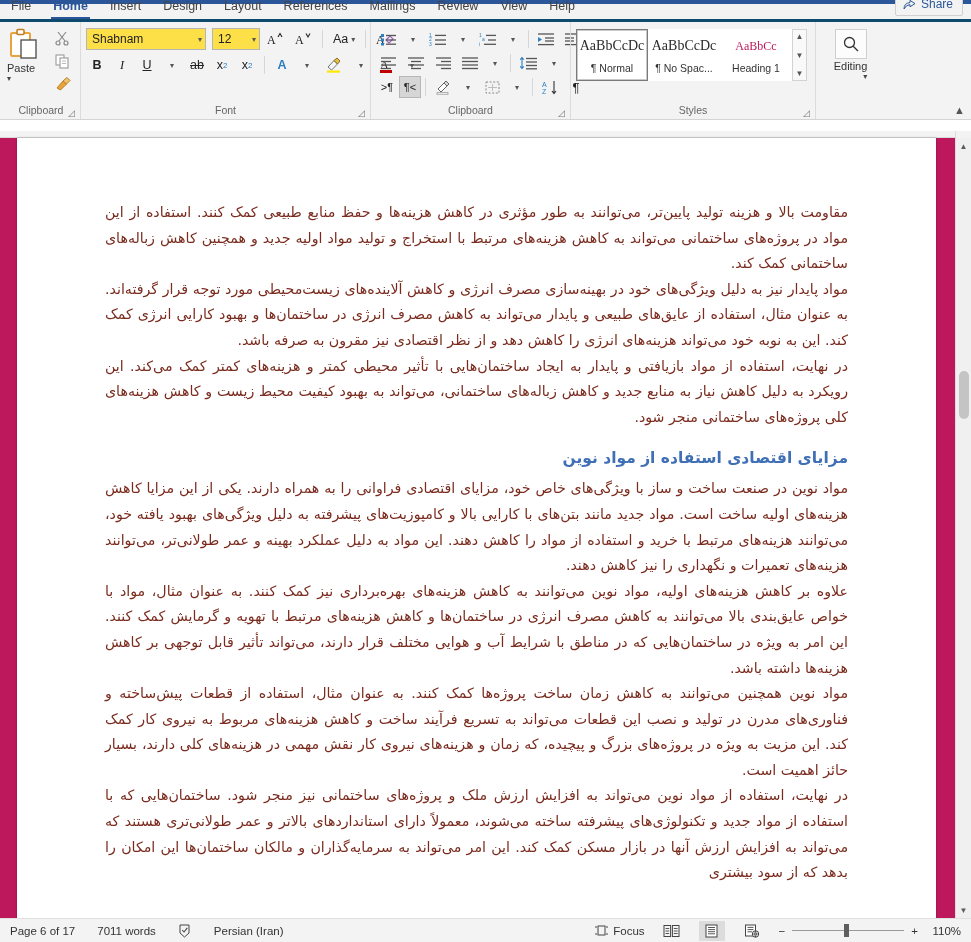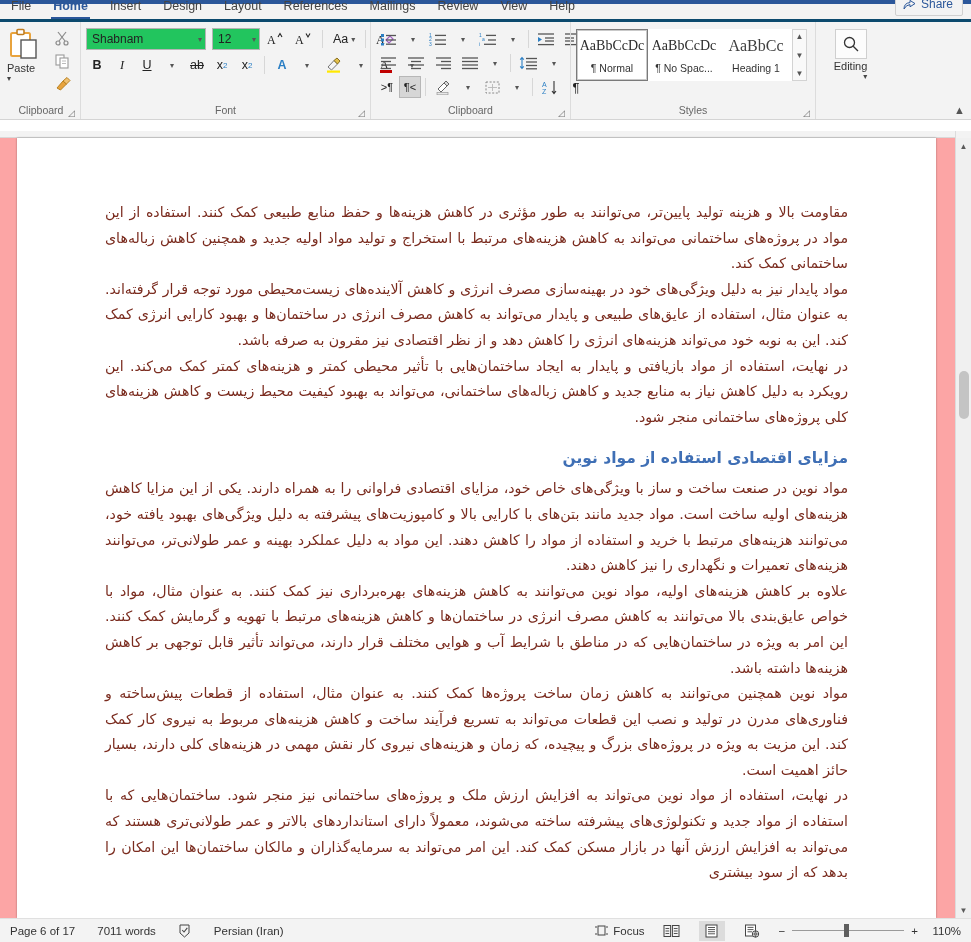--- a/index.html
+++ b/index.html
@@ -60,21 +60,21 @@
   .paste-lbl { font-size:11px; color:#333; margin-top:1px; }
   .caret-sm { font-size:8px; color:#444; line-height:7px; margin-top:1px; }
   .clip-side { display:flex; flex-direction:column; gap:3px; padding-top:3px; margin-left:1px;}
   .mini-ic { width:20px; height:20px; display:flex; align-items:center; justify-content:center; }
 
   
   .font-grp { width:290px; }
   .fg-row { display:flex; align-items:center; gap:3px; }
   .fg-row.r1 { margin-bottom:4px; padding-top:3px; }
   .fontbox, .sizebox {
-    border:1px solid #b5b5b5; background:#22c55e; height:22px; display:flex;
+    border:1px solid #b5b5b5; background:#fde047; height:22px; display:flex;
     align-items:center; font-size:12px; color:#222; padding:0 3px 0 5px;
   }
   .fontbox { width:120px; justify-content:space-between; }
   .sizebox { width:48px; justify-content:space-between; margin-left:3px;}
   .cv { font-size:8px; color:#555; }
   .ibtn {
     height:22px; min-width:22px; display:flex; align-items:center; justify-content:center;
     font-size:12.5px; color:#222; padding:0 3px; cursor:default; border:1px solid transparent;
   }
   .ibtn.on { background:#d6d6d6; border-color:#b7b7b7; }
@@ -88,41 +88,41 @@
   
   .styles-grp { width:245px; }
   .style-gallery { display:flex; align-items:stretch; padding-top:4px; }
   .style-card {
     width:72px; height:52px; border:1px solid transparent; background:#fff;
     display:flex; flex-direction:column; align-items:center; justify-content:center;
     cursor:default;
   }
   .style-card.sel { border:1px solid #7a7a7a; box-shadow:0 0 0 1px #c9c9c9 inset; }
   .sc-preview { font-size:14px; color:#2b2b2b; font-family:"Liberation Serif", serif; line-height:18px; white-space:nowrap; overflow:hidden; }
-  .sc-preview.h1 { color:#404040; font-size:16px; }
+  .sc-preview.h1 { color:#be185d; font-size:12px; }
   .sc-name { font-size:10.5px; color:#333; margin-top:7px; white-space:nowrap; }
   .gallery-scroll {
     width:15px; border:1px solid #d3d3d3; background:#f9f9f9;
     display:flex; flex-direction:column; justify-content:space-between;
     align-items:center; font-size:8px; color:#555; padding:2px 0;
   }
 
   
   .edit-grp { width:70px; align-items:center; }
   .edit-btn { display:flex; flex-direction:column; align-items:flex-end; padding-top:4px; }
   .edit-sq { width:32px; height:30px; border:1px solid #cfcfcf; background:#fcfcfc;
              display:flex; align-items:center; justify-content:center;}
   .ribbon-collapse {
     position:absolute; right:6px; bottom:3px; font-size:11px; color:#555;
   }
 
   
   .docarea {
     position:absolute; top:131px; left:0; right:0; bottom:24px;
-    background:#fca5a5; overflow:hidden;
+    background:#be185d; overflow:hidden;
   }
   .ruler-strip { height:7px; background:#f3f3f3; border-bottom:1px solid #d9d9d9;}
   .page {
     position:absolute; top:7px; left:17px; width:919px; bottom:0;
     background:#ffffff; box-shadow:0 0 2px rgba(0,0,0,.35);
   }
   .page-inner {
     padding:62px 88px 0 88px; direction:rtl; text-align:justify;
   }
   p.body, h2.head {

